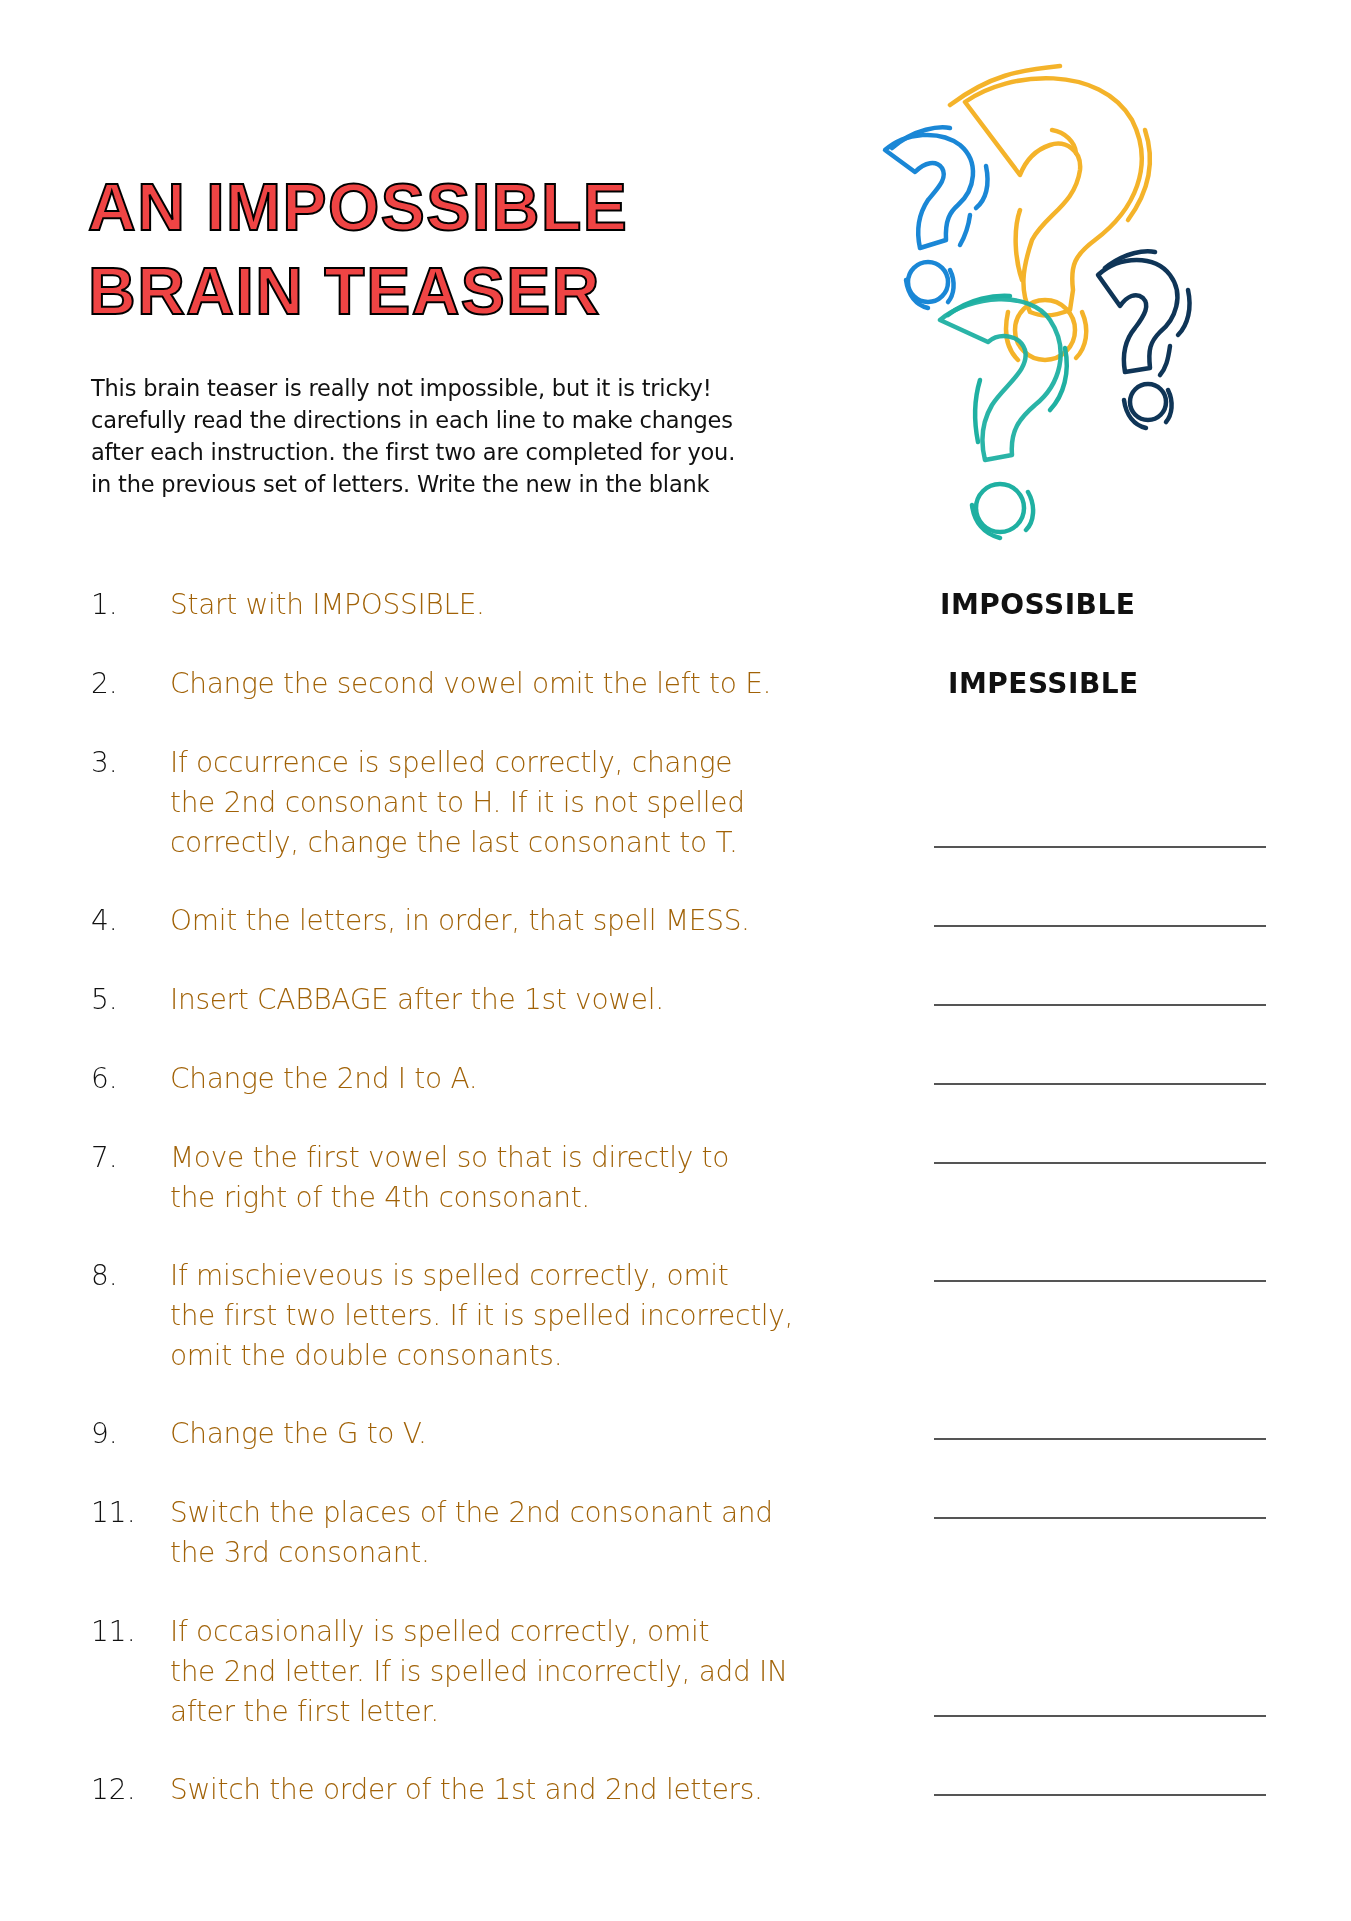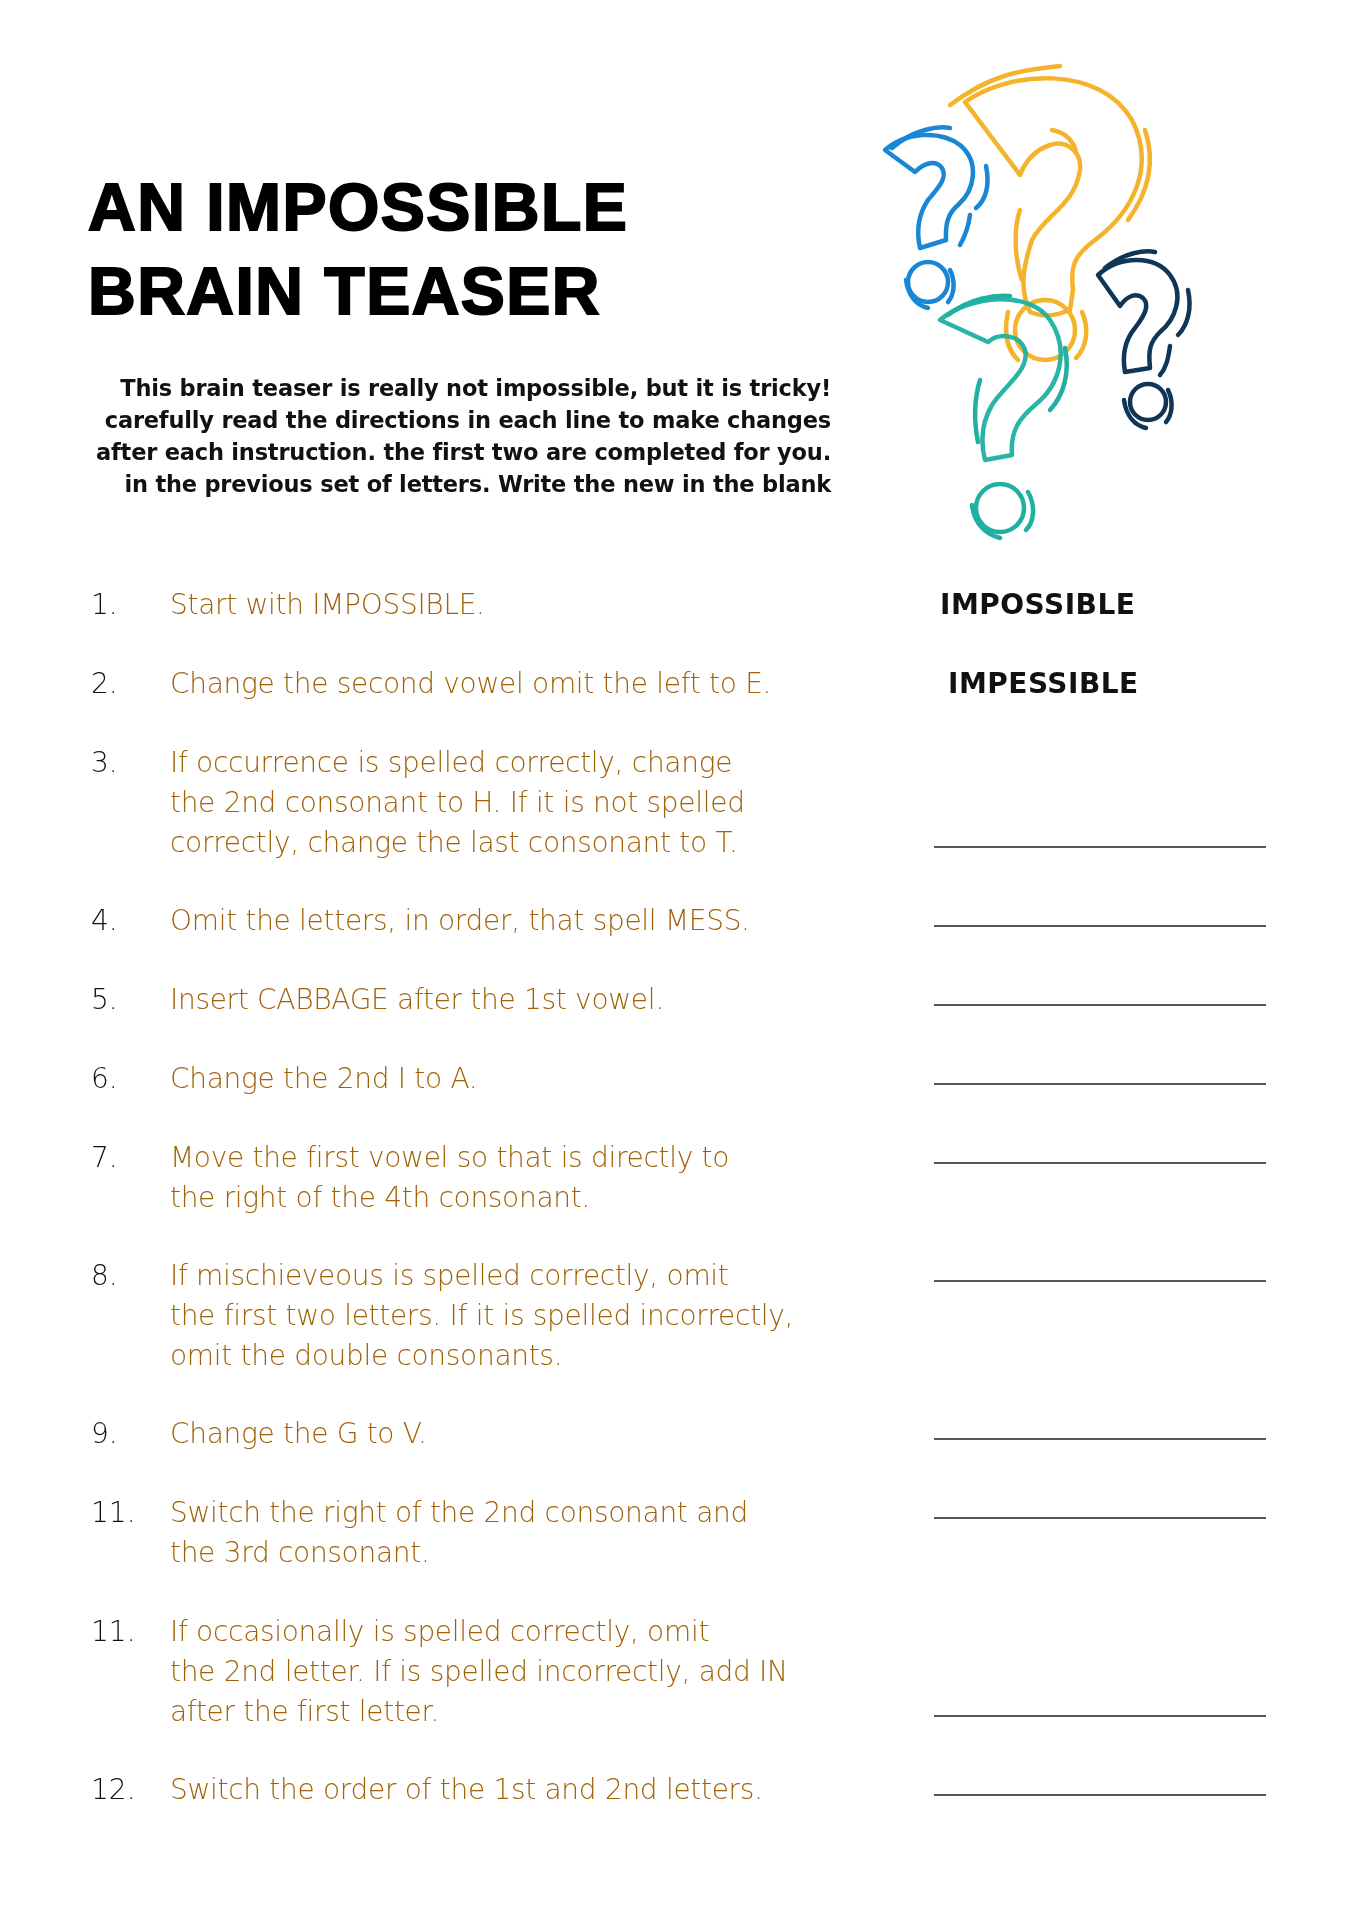--- a/index.html
+++ b/index.html
@@ -1,25 +1,25 @@
 <!DOCTYPE html>
 <html><head>
 <meta charset="utf-8">
 <style>
   html, body { margin: 0; padding: 0; background: #ffffff; }
   body { width: 1351px; height: 1921px; position: relative; overflow: hidden;
          font-family: "DejaVu Sans", sans-serif; color: #111; }
   .title { position: absolute; left: 88px; top: 165px; margin: 0;
            font-family: "Liberation Sans", sans-serif; font-weight: 900;
-           font-size: 66px; line-height: 84px; letter-spacing: 1.5px; color: #000000;
+           font-size: 66px; line-height: 84px; letter-spacing: 1.5px; color: #ef4444;
            -webkit-text-stroke: 2px #000; }
   .title span { display: block; }
   .intro { position: absolute; left: 91px; top: 372px; width: 740px; margin: 0;
-           font-family: "DejaVu Sans", sans-serif; font-weight: 700;
-           font-size: 22.5px; line-height: 32px; color: #111; letter-spacing: -0.2px; text-align: right; }
+           font-family: "DejaVu Sans", sans-serif; font-weight: 400;
+           font-size: 22.5px; line-height: 32px; color: #111; letter-spacing: -0.2px; }
   .intro span { display: block; white-space: nowrap; }
   .art { position: absolute; left: 870px; top: 50px; width: 360px; height: 500px; }
   .item { position: absolute; left: 0; width: 1351px; }
   .num { position: absolute; left: 91px; font-size: 28px; line-height: 40px; font-weight: 300; color: #111; }
   .text { position: absolute; left: 170px; width: 700px; font-size: 28px; line-height: 40px;
           font-weight: 300; color: #a16207; letter-spacing: -0.3px; }
   .text span { display: block; white-space: nowrap; }
   .answer { position: absolute; left: 940px; width: 330px; text-align: left;
             font-family: "DejaVu Sans", sans-serif; font-weight: 700; font-size: 28px;
             line-height: 40px; color: #111; letter-spacing: 0.5px; }
@@ -158,21 +158,21 @@
   <div class="num">9.</div>
   <div class="text">
     <span>Change the G to V.</span>
   </div>
 </div>
 <div class="blank" style="top:1438px;"></div>
 
 <div class="item" style="top:1493px;">
   <div class="num">11.</div>
   <div class="text">
-    <span>Switch the right of the 2nd consonant and</span>
+    <span>Switch the places of the 2nd consonant and</span>
     <span>the 3rd consonant.</span>
   </div>
 </div>
 <div class="blank" style="top:1517px;"></div>
 
 <div class="item" style="top:1612px;">
   <div class="num">11.</div>
   <div class="text">
     <span>If occasionally is spelled correctly, omit</span>
     <span>the 2nd letter. If is spelled incorrectly, add IN</span>

